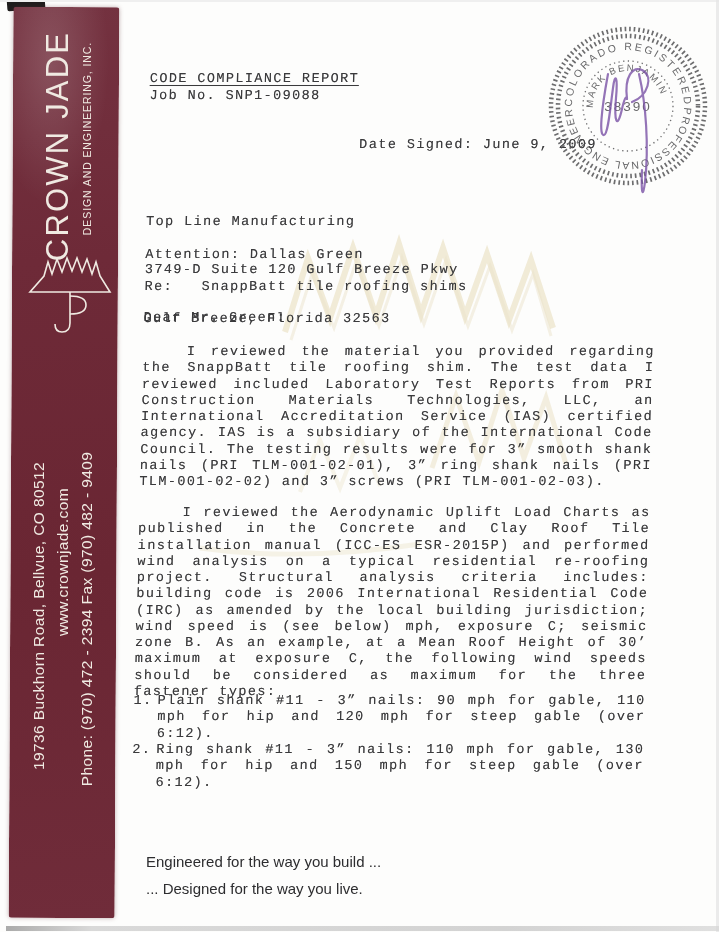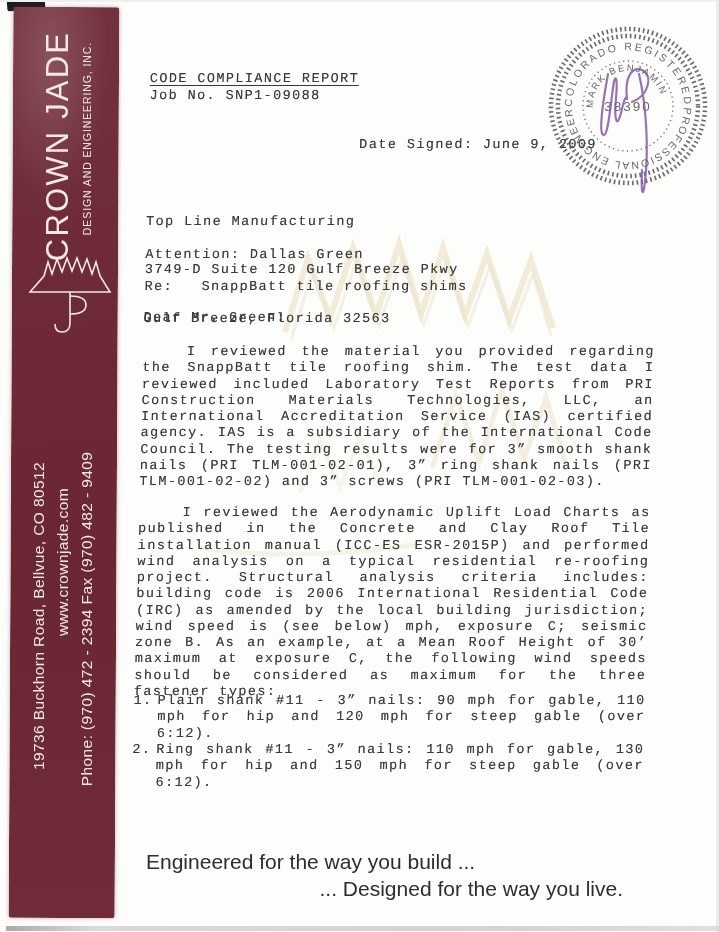--- a/index.html
+++ b/index.html
@@ -61,23 +61,23 @@
   .li .litext{flex:1;text-align:justify;}
   .t-li1{top:693px;}
   .t-li2{top:742px;}
   
   .stamp{position:absolute;left:538px;top:14px;width:185px;height:200px;z-index:5;pointer-events:none;}
   .stamp text{font-family:"Liberation Sans","DejaVu Sans",sans-serif;}
   
   .footer{
     position:absolute;left:146px;top:848px;width:505px;z-index:4;
     font-family:"Liberation Sans","DejaVu Sans",sans-serif;
-    font-size:21px;line-height:27px;color:#2d2d2f;
+    font-size:15px;line-height:27px;color:#2d2d2f;
   }
-  .footer .f2{text-align:right;padding-right:28px;}
+  .footer .f2{text-align:left;padding-right:28px;}
 </style>
 </head>
 <body>
 
 <div class="page">
 
   <svg class="watermark" width="719" height="932" viewBox="0 0 719 932">
     <g fill="none" stroke="#ece4cb" stroke-linejoin="miter">
       <polyline opacity=".75" stroke-width="6" points="285,332 308,258 330,318 353,248 376,316 399,244 421,314 443,248 465,316 487,254 509,320 531,260 553,328"></polyline>
       <polyline opacity=".5" stroke-width="3" points="291,340 312,274 334,328 356,262 379,326 402,258 424,324 446,260 468,326 490,266 512,330 533,274 551,336"></polyline>

